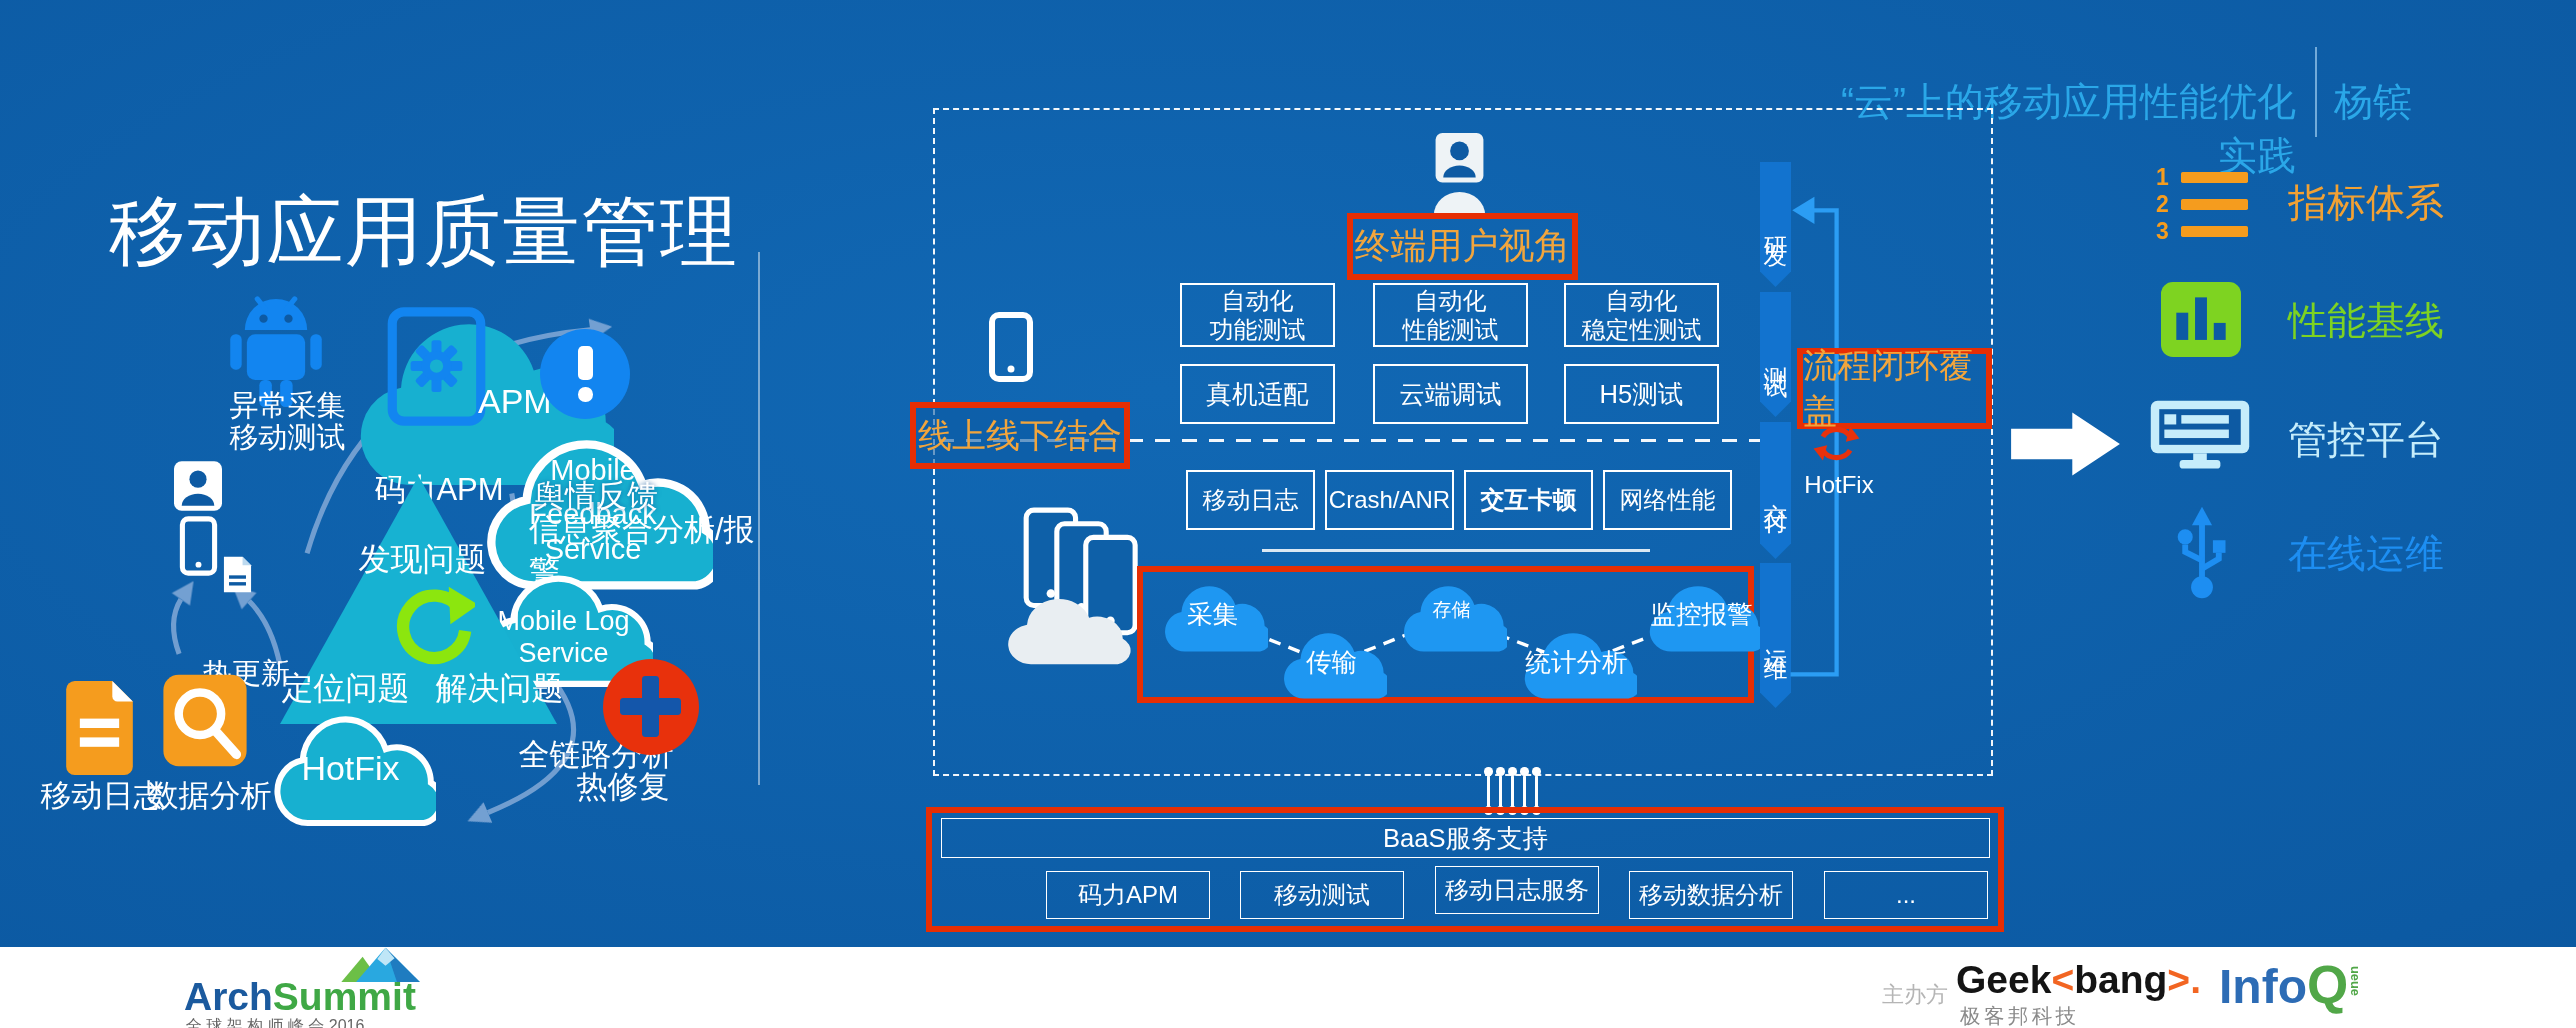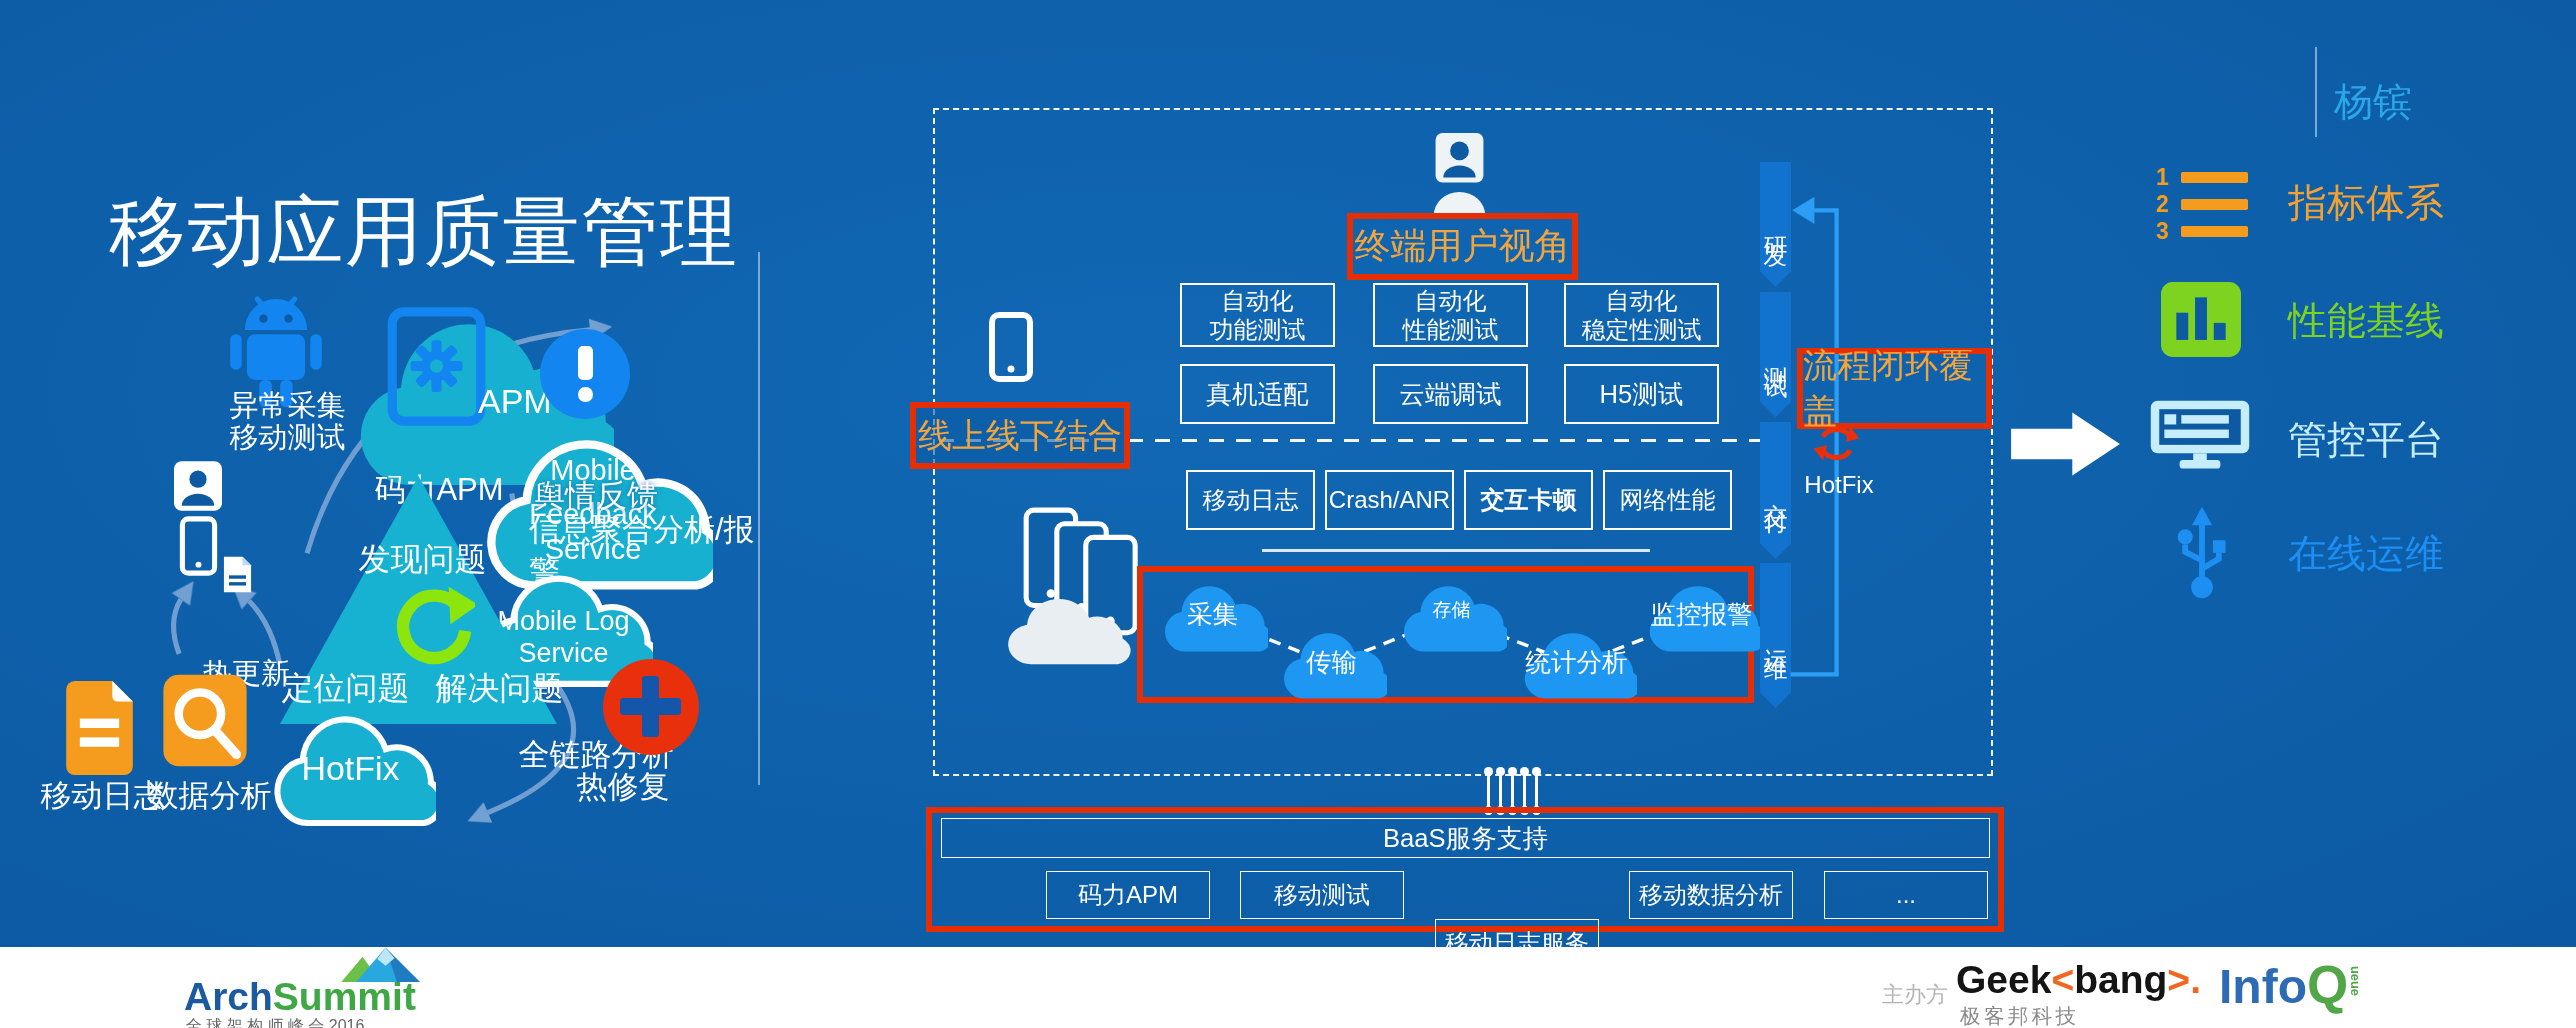--- a/index.html
+++ b/index.html
@@ -31,20 +31,21 @@
 <body>
 
 <div class="slide">
 
   <svg width="0" height="0" style="position:absolute">
       <defs>
     <path id="cloud" d="M25,70 a18,18 0 0 1 -3,-35.7 a25,25 0 0 1 48.6,-6.3 a20,20 0 0 1 26.4,19 a12.5,12.5 0 0 1 -4,23 z"></path>
   </defs>
     </svg>
 
+  <div class="abs" style="left:1818px;top:75px;width:478px;height:60px;font-size:39px;color:#2aa7e8;text-align:right;">“云”上的移动应用性能优化实践</div>
   <div class="abs" style="left:2315px;top:47px;width:1.7px;height:90px;background:rgba(140,190,230,.8);"></div>
   <div class="abs" style="left:2334px;top:75px;width:102px;height:60px;font-size:39px;color:#2aa7e8;">杨镔</div>
 
   <div class="abs" style="left:109px;top:181px;width:768px;height:102px;font-size:77px;color:#fff;letter-spacing:1.7px;">移动应用质量管理</div>
 
   <div class="abs vline" style="left:758px;top:252px;height:533px;"></div>
 
   <svg class="abs" style="left:85px;top:282px;" width="700" height="580" viewBox="0 0 820 680">
     <g stroke="#7aa4d4" stroke-width="6" fill="none" opacity="0.92">
       <path d="M 260,318 Q 330,80 592,56"></path>
@@ -297,21 +298,21 @@
   <div class="pin" style="left:1511px;top:775px;height:32px;"></div>
   <div class="pin" style="left:1523px;top:775px;height:32px;"></div>
   <div class="pin" style="left:1535px;top:775px;height:32px;"></div>
 
   <div class="abs redframe" style="left:926px;top:807px;width:1066px;height:113px;"></div>
   <div class="abs" style="left:941px;top:818px;width:1047px;height:38px;border:1.7px solid #fff;display:flex;align-items:center;justify-content:center;">
     <span class="wt" style="font-size:25.6px;">BaaS服务支持</span>
   </div>
   <div class="abs wbox" style="left:1046px;top:871px;width:162px;height:46px;font-size:24px;border-width:1.7px;">码力APM</div>
   <div class="abs wbox" style="left:1240px;top:871px;width:162px;height:46px;font-size:24px;border-width:1.7px;">移动测试</div>
-  <div class="abs wbox" style="left:1435px;top:919px;width:162px;height:46px;font-size:24px;border-width:1.7px;">移动日志服务</div>
+  <div class="abs wbox" style="left:1435px;top:866px;width:162px;height:46px;font-size:24px;border-width:1.7px;">移动日志服务</div>
   <div class="abs wbox" style="left:1629px;top:871px;width:162px;height:46px;font-size:24px;border-width:1.7px;">移动数据分析</div>
   <div class="abs wbox" style="left:1824px;top:871px;width:162px;height:46px;font-size:24px;border-width:1.7px;">...</div>
 
   <div class="abs" style="left:2153px;top:164px;width:102px;height:75px;display:flex;flex-direction:column;justify-content:space-between;">
     <div style="display:flex;align-items:center;gap:8.5px;">
       <span class="digit">1</span>
         <div class="bar-o"></div>
       </div>
     <div style="display:flex;align-items:center;gap:8.5px;">
       <span class="digit">2</span>

